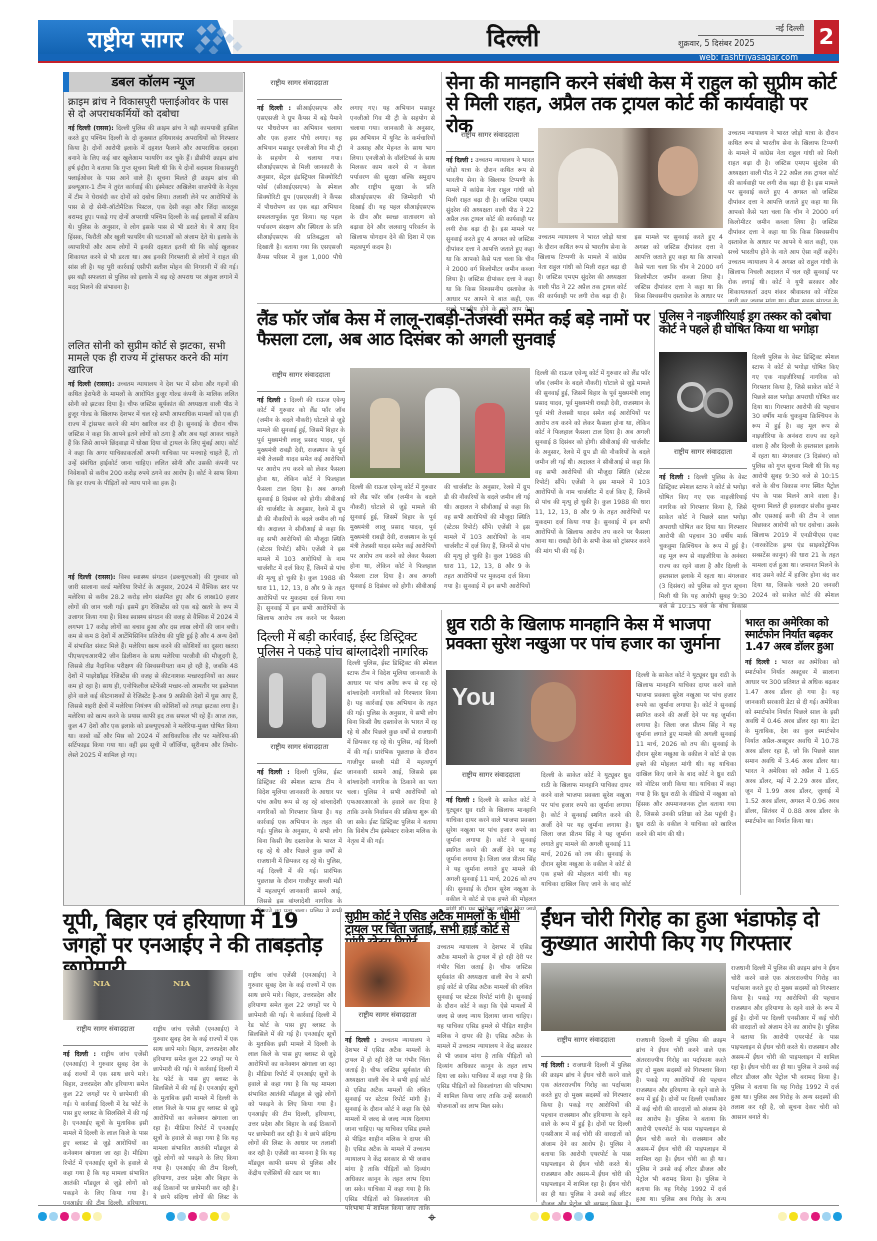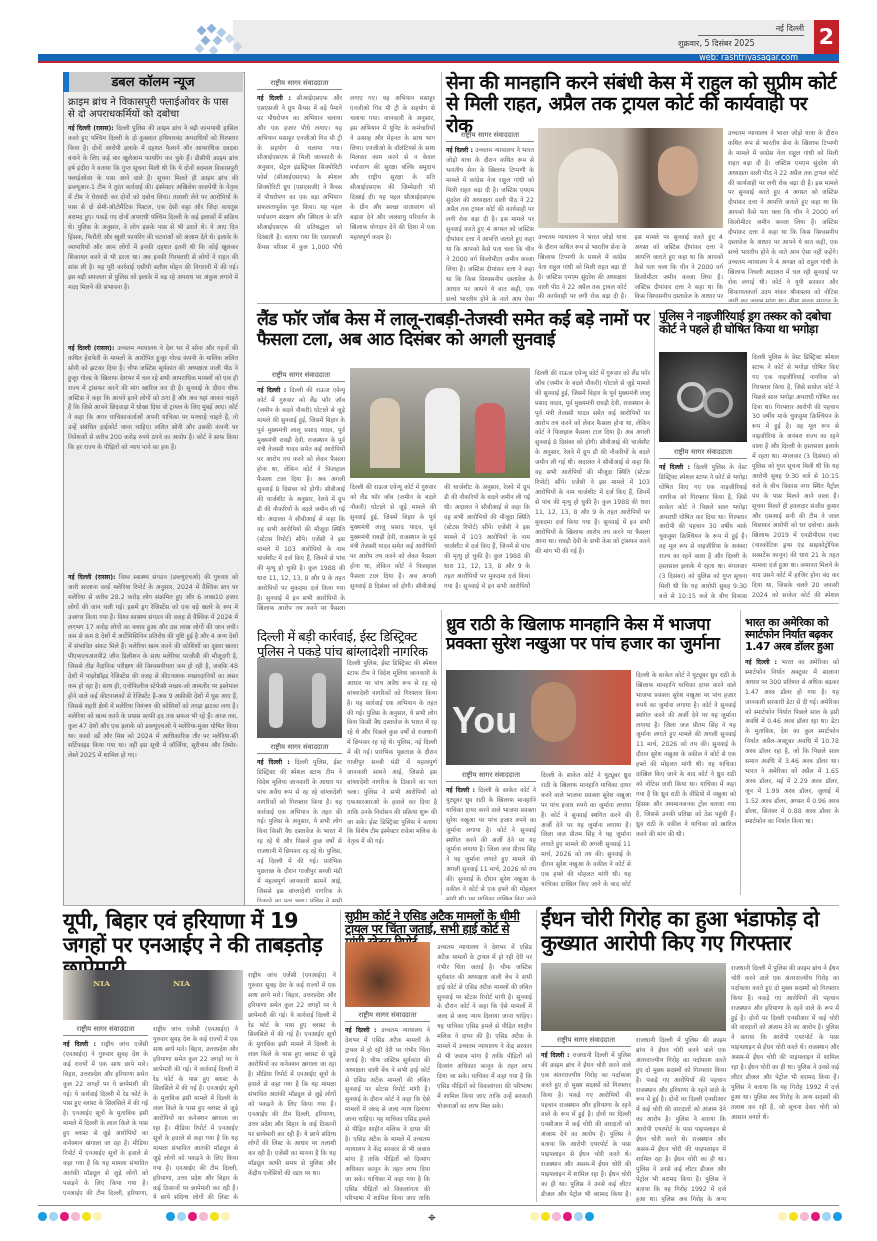--- a/index.html
+++ b/index.html
@@ -13,21 +13,21 @@
   #mh-band{left:195px;top:0;width:596px;height:34px;background:#ececec;}
   #mh-section{left:400px;top:0;width:150px;height:34px;font-size:24px;font-weight:bold;text-align:center;line-height:36px;color:#111;}
   #mh-city{left:660px;top:2px;width:106px;font-size:8px;text-align:right;color:#333;border-bottom:1px solid #666;padding-bottom:2px;}
   #mh-date{left:640px;top:17px;width:126px;font-size:8px;text-align:left;color:#333;}
   #mh-page{left:776px;top:0;width:25px;height:34px;background:#c4202a;color:#fff;font-weight:bold;font-size:22px;text-align:center;line-height:34px;}
   #mh-bar{left:0;top:34px;width:801px;height:7px;background:#1565b8;}
   #mh-web{left:600px;top:33px;width:160px;font-size:8px;color:#fff;text-align:right;}
   #mh-red{left:0;top:41px;width:801px;height:2px;background:#c4202a;}
   
   .hl{font-weight:bold;color:#111;letter-spacing:-0.5px;line-height:1.12;}
-  .by{font-size:7px;color:#444;text-align:center;border-bottom:1px solid #888;padding-bottom:2px;}
+  .by{font-size:7px;color:#444;text-align:center;border-bottom:1px solid #888;padding-bottom:12px;}
   .body{font-size:6.2px;line-height:9.9px;color:#555;text-align:justify;overflow:hidden;}
   .body b{color:#222;}
   .cols2{column-count:2;column-gap:8px;}
   .photo{background:#999;overflow:hidden;}
   
   #dcn-box{left:63px;top:72px;width:180px;height:832px;border:1px solid #999;background:#eeeeee;}
   #dcn-header{left:63px;top:72px;width:180px;height:20px;background:#ccc;font-weight:bold;font-size:13px;text-align:center;line-height:20px;color:#111;}
   #dcn-accent{left:63px;top:72px;width:6px;height:20px;background:#1a73c9;}
   .dcn-hl{font-size:10px;line-height:12px;color:#222;}
   .vrule{position:absolute;width:1px;background:#bbb;}
@@ -36,48 +36,51 @@
   #footer-rule{left:38px;top:1205px;width:801px;height:1px;background:#888;}
   .reg{position:absolute;top:1212px;display:flex;gap:2px;}
   .reg i{display:block;width:9px;height:9px;border-radius:50%;}
   #crosshair{left:425px;top:1210px;width:14px;height:14px;font-size:14px;line-height:14px;text-align:center;color:#222;}
 </style>
 </head>
 <body>
 
 <div id="masthead" class="abs">
   <div id="mh-band" class="abs"></div>
+  <div id="mh-logo" class="abs">राष्ट्रीय सागर</div>
   <div id="mh-dots" class="abs">
     <span style="left:8px;top:4px"></span>
       <span style="left:18px;top:2px"></span>
       <span style="left:28px;top:6px;opacity:.7"></span>
     <span style="left:12px;top:14px"></span>
       <span style="left:24px;top:14px;opacity:.8"></span>
       <span style="left:36px;top:12px;opacity:.5"></span>
     <span style="left:6px;top:22px;opacity:.6"></span>
       <span style="left:20px;top:24px;opacity:.6"></span>
       <span style="left:44px;top:20px;opacity:.4"></span>
   </div>
+  <div id="mh-section" class="abs">दिल्ली</div>
   <div id="mh-city" class="abs">नई दिल्ली</div>
   <div id="mh-date" class="abs">शुक्रवार, 5 दिसंबर 2025</div>
   <div id="mh-page" class="abs">2</div>
   <div id="mh-bar" class="abs"></div>
   <div id="mh-web" class="abs">web: rashtriyasagar.com</div>
   <div id="mh-red" class="abs"></div>
 </div>
 
 <div id="dcn-box" class="abs"></div>
 <div id="dcn-header" class="abs">डबल कॉलम न्यूज</div>
 <div id="dcn-accent" class="abs"></div>
 
 <div class="abs" style="left:68px;top:96px;width:170px;">
   <div class="dcn-hl">क्राइम ब्रांच ने विकासपुरी फ्लाईओवर के पास से दो अपराधकर्मियों को दबोचा</div>
   <div class="body" style="height:228px;margin-top:3px;"><b>नई दिल्ली (रासस):</b> <span>दिल्ली पुलिस की क्राइम ब्रांच ने बड़ी कामयाबी हासिल करते हुए पश्चिम दिल्ली के दो कुख्यात हथियारबंद अपराधियों को गिरफ्तार किया है। दोनों आरोपी इलाके में दहशत फैलाने और आपराधिक दबदबा बनाने के लिए कई बार खुलेआम फायरिंग कर चुके हैं। डीसीपी क्राइम ब्रांच हर्ष इंदौरा ने बताया कि गुप्त सूचना मिली थी कि ये दोनों बदमाश विकासपुरी फ्लाईओवर के पास आने वाले हैं। सूचना मिलते ही क्राइम ब्रांच की डब्ल्यूआर-1 टीम ने तुरंत कार्रवाई की। इंस्पेक्टर अखिलेश वाजपेयी के नेतृत्व में टीम ने घेराबंदी कर दोनों को दबोच लिया। तलाशी लेने पर आरोपियों के पास से दो सेमी-ऑटोमैटिक पिस्टल, एक देसी कट्टा और जिंदा कारतूस बरामद हुए। पकड़े गए दोनों अपराधी पश्चिम दिल्ली के कई इलाकों में सक्रिय थे। पुलिस के अनुसार, वे लोग इसके पास से भी डराते थे। ये आए दिन हिंसक, फिरौती और खुली फायरिंग की घटनाओं को अंजाम देते थे। इलाके के व्यापारियों और आम लोगों में इनकी दहशत इतनी थी कि कोई खुलकर शिकायत करने से भी डरता था। अब इनकी गिरफ्तारी से लोगों ने राहत की सांस ली है। यह पूरी कार्रवाई एसीपी सतीश मोहन की निगरानी में की गई। इस बड़ी सफलता से पुलिस को इलाके में बढ़ रहे अपराध पर अंकुश लगाने में मदद मिलने की संभावना है।</span></div>
 </div>
 <div class="abs" style="left:68px;top:340px;width:170px;">
+  <div class="dcn-hl">ललित सोनी को सुप्रीम कोर्ट से झटका, सभी मामले एक ही राज्य में ट्रांसफर करने की मांग खारिज</div>
   <div class="body" style="height:195px;margin-top:3px;"><b>नई दिल्ली (रासस):</b> <span>उच्चतम न्यायालय ने देश भर में सोना और गहनों की कथित हेराफेरी के मामलों के आरोपित हुजूर गोल्ड कंपनी के मालिक ललित सोनी को झटका दिया है। चीफ जस्टिस सूर्यकांत की अध्यक्षता वाली पीठ ने हुजूर गोल्ड के खिलाफ देशभर में चल रहे सभी आपराधिक मामलों को एक ही राज्य में ट्रांसफर करने की मांग खारिज कर दी है। सुनवाई के दौरान चीफ जस्टिस ने कहा कि आपने इतने लोगों को ठगा है और अब यहां आकर चाहते हैं कि जिसे आपने छिंदवाड़ा में धोखा दिया वो ट्रायल के लिए मुंबई आए। कोर्ट ने कहा कि अगर याचिकाकर्ताओं अपनी याचिका पर मनचाहे चाहते हैं, तो उन्हें संबंधित हाईकोर्ट जाना चाहिए। ललित सोनी और उसकी कंपनी पर निवेशकों से करीब 200 करोड़ रुपये ठगने का आरोप है। कोर्ट ने साफ किया कि हर राज्य के पीड़ितों को न्याय पाने का हक है।</span></div>
 </div>
 <div class="abs" style="left:68px;top:569px;width:170px;">
   <div class="body" style="height:300px;margin-top:3px;"><b>नई दिल्ली (रासस):</b> <span>विश्व स्वास्थ्य संगठन (डब्ल्यूएचओ) की गुरुवार को जारी सालाना वर्ल्ड मलेरिया रिपोर्ट के अनुसार, 2024 में वैश्विक स्तर पर मलेरिया से करीब 28.2 करोड़ लोग संक्रमित हुए और 6 लाख10 हजार लोगों की जान चली गई। इसमें ड्रग रेजिस्टेंस को एक बड़े खतरे के रूप में उजागर किया गया है। विश्व स्वास्थ्य संगठन की वजह से वैश्विक में 2024 में लगभग 17 करोड़ लोगों का बचाव हुआ और दस लाख लोगों की जान बची। कम से कम 8 देशों में आर्टेमिसिनिन प्रतिरोध की पुष्टि हुई है और 4 अन्य देशों में संभावित संकट मिले हैं। मलेरिया खत्म करने की कोशिशों का दूसरा खतरा पीएफएचआरपी2 जीन डिलीशन के साथ मलेरिया परजीवी की मौजूदगी है, जिससे तीव्र नैदानिक परीक्षण की विश्वसनीयता कम हो रही है, जबकि 48 देशों में पाइरेथ्रॉइड रेजिस्टेंस की वजह से कीटनाशक मच्छरदानियों का असर कम हो रहा है। साथ ही, एनोफिलीज स्टेफेंसी मच्छर-जो आमतौर पर इस्तेमाल होने वाले कई कीटनाशकों से रेजिस्टेंट है-अब 9 अफ्रीकी देशों में घुस आए हैं, जिससे शहरी क्षेत्रों में मलेरिया नियंत्रण की कोशिशों को तगड़ा झटका लगा है। मलेरिया को खत्म करने के प्रयास काफी हद तक सफल भी रहे हैं। आज तक, कुल 47 देशों और एक इलाके को डब्ल्यूएचओ ने मलेरिया-मुक्त घोषित किया था। काबो वर्डे और मिस्र को 2024 में आधिकारिक तौर पर मलेरिया-फ्री सर्टिफाइड किया गया था। वहीं इस सूची में जॉर्जिया, सूरीनाम और तिमोर-लेस्ते 2025 में शामिल हो गए।</span></div>
 </div>
 
 <div class="abs" style="left:257px;top:72px;width:178px;">
   <div class="cols2" style="margin-top:6px;">
     <div class="by">राष्ट्रीय सागर संवाददाता</div>
   </div>
@@ -143,21 +146,21 @@
   <div class="by">राष्ट्रीय सागर संवाददाता</div>
   <div class="body" style="height:145px;margin-top:3px;"><b>नई दिल्ली :</b> <span>दिल्ली पुलिस, ईस्ट डिस्ट्रिक्ट की स्पेशल स्टाफ टीम ने विदेश मूलिया जानकारी के आधार पर पांच अवैध रूप से रह रहे बांग्लादेशी नागरिकों को गिरफ्तार किया है। यह कार्रवाई एक अभियान के तहत की गई। पुलिस के अनुसार, ये सभी लोग बिना किसी वैध दस्तावेज के भारत में रह रहे थे और पिछले कुछ वर्षों से राजधानी में छिपकर रह रहे थे। पुलिस, नई दिल्ली में की गई। प्रारंभिक पूछताछ के दौरान गाजीपुर सब्जी मंडी में महत्वपूर्ण जानकारी सामने आई, जिससे इस बांग्लादेशी नागरिक के ठिकाने का पता चला। पुलिस ने सभी आरोपियों को एफआरआरओ के हवाले कर दिया है ताकि उनके निर्वासन की प्रक्रिया शुरू की जा सके। ईस्ट डिस्ट्रिक्ट पुलिस ने बताया कि विशेष टीम इंस्पेक्टर राकेश मलिक के नेतृत्व में की गई।</span></div>
 </div>
 <div class="abs body" style="left:347px;top:658px;width:90px;height:230px;">दिल्ली पुलिस, ईस्ट डिस्ट्रिक्ट की स्पेशल स्टाफ टीम ने विदेश मूलिया जानकारी के आधार पर पांच अवैध रूप से रह रहे बांग्लादेशी नागरिकों को गिरफ्तार किया है। यह कार्रवाई एक अभियान के तहत की गई। पुलिस के अनुसार, ये सभी लोग बिना किसी वैध दस्तावेज के भारत में रह रहे थे और पिछले कुछ वर्षों से राजधानी में छिपकर रह रहे थे। पुलिस, नई दिल्ली में की गई। प्रारंभिक पूछताछ के दौरान गाजीपुर सब्जी मंडी में महत्वपूर्ण जानकारी सामने आई, जिससे इस बांग्लादेशी नागरिक के ठिकाने का पता चला। पुलिस ने सभी आरोपियों को एफआरआरओ के हवाले कर दिया है ताकि उनके निर्वासन की प्रक्रिया शुरू की जा सके। ईस्ट डिस्ट्रिक्ट पुलिस ने बताया कि विशेष टीम इंस्पेक्टर राकेश मलिक के नेतृत्व में की गई।</div>
 <div class="vrule" style="left:441px;top:610px;height:285px;"></div>
 
 <div class="abs" style="left:446px;top:615px;width:290px;">
   <div class="hl" style="font-size:17px;">ध्रुव राठी के खिलाफ मानहानि केस में भाजपा प्रवक्ता सुरेश नखुआ पर पांच हजार का जुर्माना</div>
 </div>
 <div class="abs photo" style="left:446px;top:670px;width:185px;height:95px;background:linear-gradient(90deg,#4b4b4b 0%,#777 40%,#b86a5a 75%,#c9543f 100%);">
-  <div style="position:absolute;left:6px;top:30px;font-size:36px;font-weight:bold;color:#eee;font-family:'Liberation Sans',sans-serif;">You</div>
+  <div style="position:absolute;left:6px;top:13px;font-size:24px;font-weight:bold;color:#eee;font-family:'Liberation Sans',sans-serif;">You</div>
   <div style="position:absolute;left:85px;top:12px;width:45px;height:60px;background:#b78b70;border-radius:22px;"></div>
 </div>
 <div class="abs" style="left:446px;top:770px;width:90px;">
   <div class="by">राष्ट्रीय सागर संवाददाता</div>
   <div class="body" style="height:115px;margin-top:3px;"><b>नई दिल्ली :</b> <span>दिल्ली के साकेत कोर्ट ने यूट्यूबर ध्रुव राठी के खिलाफ मानहानि याचिका दायर करने वाले भाजपा प्रवक्ता सुरेश नखुआ पर पांच हजार रुपये का जुर्माना लगाया है। कोर्ट ने सुनवाई स्थगित करने की अर्जी देने पर यह जुर्माना लगाया है। जिला जज प्रीतम सिंह ने यह जुर्माना लगाते हुए मामले की अगली सुनवाई 11 मार्च, 2026 को तय की। सुनवाई के दौरान सुरेश नखुआ के वकील ने कोर्ट से एक हफ्ते की मोहलत मांगी थी। यह याचिका दाखिल किए जाने के बाद कोर्ट ने ध्रुव राठी को नोटिस जारी किया था। याचिका में कहा गया है कि ध्रुव राठी के वीडियो में नखुआ को हिंसक और अपमानजनक ट्रोल बताया गया है, जिससे उनकी प्रतिष्ठा को ठेस पहुंची है। ध्रुव राठी के वकील ने याचिका को खारिज करने की मांग की थी।</span></div>
 </div>
 <div class="abs body" style="left:541px;top:770px;width:90px;height:118px;">दिल्ली के साकेत कोर्ट ने यूट्यूबर ध्रुव राठी के खिलाफ मानहानि याचिका दायर करने वाले भाजपा प्रवक्ता सुरेश नखुआ पर पांच हजार रुपये का जुर्माना लगाया है। कोर्ट ने सुनवाई स्थगित करने की अर्जी देने पर यह जुर्माना लगाया है। जिला जज प्रीतम सिंह ने यह जुर्माना लगाते हुए मामले की अगली सुनवाई 11 मार्च, 2026 को तय की। सुनवाई के दौरान सुरेश नखुआ के वकील ने कोर्ट से एक हफ्ते की मोहलत मांगी थी। यह याचिका दाखिल किए जाने के बाद कोर्ट ने ध्रुव राठी को नोटिस जारी किया था। याचिका में कहा गया है कि ध्रुव राठी के वीडियो में नखुआ को हिंसक और अपमानजनक ट्रोल बताया गया है, जिससे उनकी प्रतिष्ठा को ठेस पहुंची है। ध्रुव राठी के वकील ने याचिका को खारिज करने की मांग की थी।</div>
 <div class="abs body" style="left:636px;top:670px;width:100px;height:218px;">दिल्ली के साकेत कोर्ट ने यूट्यूबर ध्रुव राठी के खिलाफ मानहानि याचिका दायर करने वाले भाजपा प्रवक्ता सुरेश नखुआ पर पांच हजार रुपये का जुर्माना लगाया है। कोर्ट ने सुनवाई स्थगित करने की अर्जी देने पर यह जुर्माना लगाया है। जिला जज प्रीतम सिंह ने यह जुर्माना लगाते हुए मामले की अगली सुनवाई 11 मार्च, 2026 को तय की। सुनवाई के दौरान सुरेश नखुआ के वकील ने कोर्ट से एक हफ्ते की मोहलत मांगी थी। यह याचिका दाखिल किए जाने के बाद कोर्ट ने ध्रुव राठी को नोटिस जारी किया था। याचिका में कहा गया है कि ध्रुव राठी के वीडियो में नखुआ को हिंसक और अपमानजनक ट्रोल बताया गया है, जिससे उनकी प्रतिष्ठा को ठेस पहुंची है। ध्रुव राठी के वकील ने याचिका को खारिज करने की मांग की थी।</div>
 <div class="vrule" style="left:740px;top:610px;height:285px;"></div>
 

